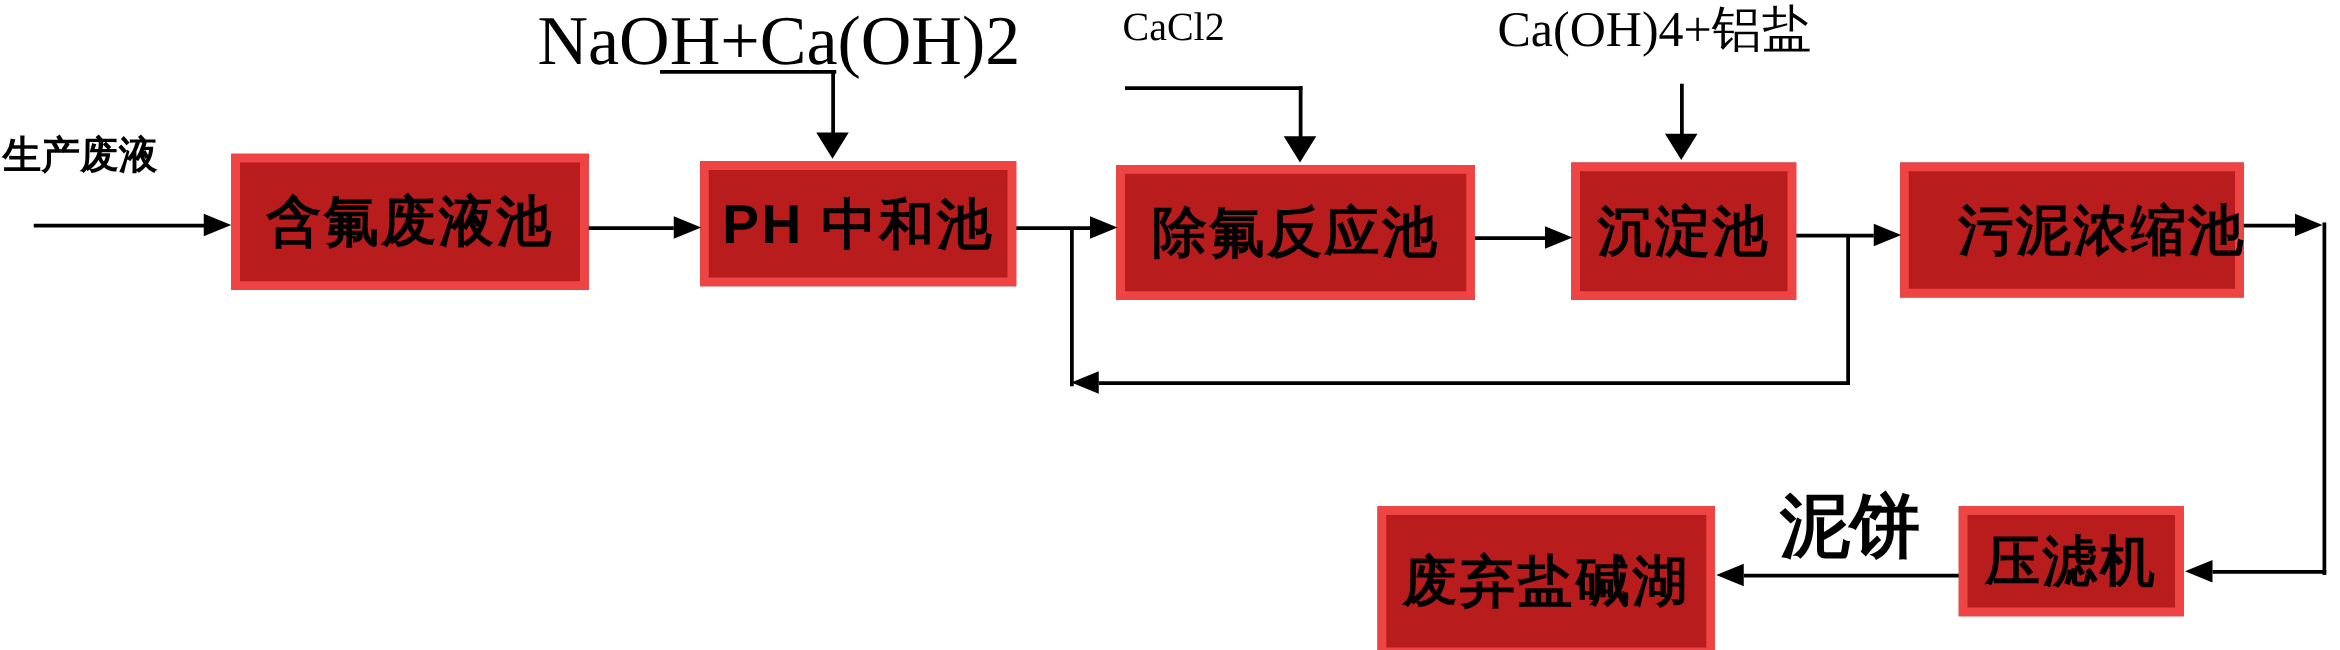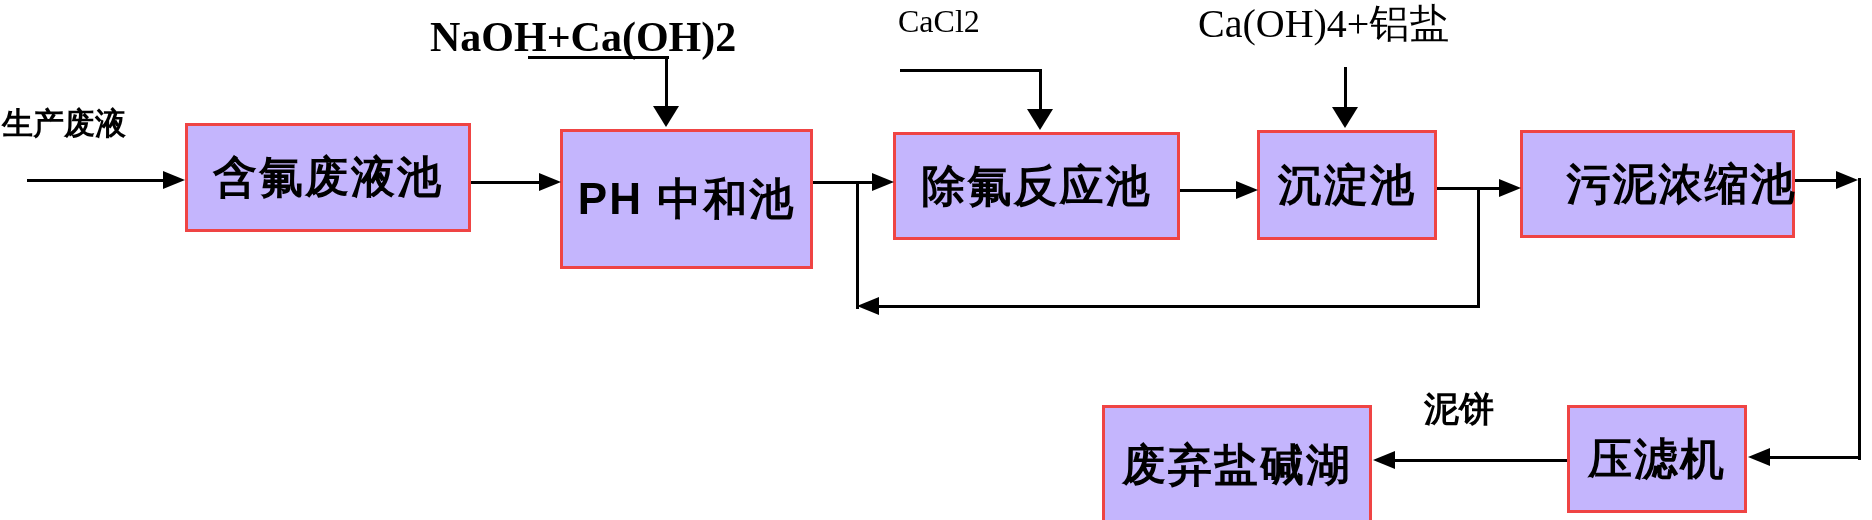--- a/index.html
+++ b/index.html
@@ -7,22 +7,22 @@
     position:relative;
     width:1872px;height:520px;
     background:#ffffff;
     font-family:"Liberation Sans",sans-serif;
     color:#000;
     overflow:hidden;
   }
   .pbox{
     position:absolute;
     box-sizing:border-box;
-    border:3px solid #ef4444;
-    background:#c4b5fd;
+    border:7px solid #ef4444;
+    background:#b91c1c;
     display:flex;align-items:center;justify-content:center;
     white-space:nowrap;
   }
   .pbox .lbl{
     font-weight:bold;
     font-size:44px;
     letter-spacing:2px;
   }
   .lbl-sm{font-size:42px;}
   .txt{
@@ -43,44 +43,44 @@
   .arr-d{position:absolute;width:0;height:0;
     border-left:13px solid transparent;border-right:13px solid transparent;
     border-top:21px solid #000;}
 </style>
 </head>
 <body>
 
 <div class="canvas">
 
   <div class="txt cn" style="left:2px;top:107px;font-size:31px;">生产废液</div>
-  <div class="txt chem" style="left:430px;top:14px;font-size:42px;font-weight:bold;">NaOH+Ca(OH)2</div>
+  <div class="txt chem" style="left:430px;top:3px;font-size:56px;">NaOH+Ca(OH)2</div>
   <div class="txt chem" style="left:898px;top:4px;font-size:32px;">CaCl2</div>
   <div class="txt chem" style="left:1198px;top:2px;font-size:40px;">Ca(OH)4+铝盐</div>
-  <div class="txt cn" style="left:1424px;top:390px;font-size:35px;">泥饼</div>
+  <div class="txt cn" style="left:1424px;top:390px;font-size:56px;">泥饼</div>
 
   <div class="pbox" style="left:185px;top:123px;width:286px;height:109px;">
     <span class="lbl">含氟废液池</span>
   </div>
-  <div class="pbox" style="left:560px;top:129px;width:253px;height:140px;text-align:center;">
+  <div class="pbox" style="left:560px;top:129px;width:253px;height:100px;text-align:center;">
     <span class="lbl lbl-sm">PH 中和池</span>
   </div>
   <div class="pbox" style="left:1257px;top:130px;width:180px;height:110px;">
     <span class="lbl">沉淀池</span>
   </div>
   <div class="pbox" style="left:893px;top:132px;width:287px;height:108px;">
     <span class="lbl">除氟反应池</span>
   </div>
   <div class="pbox" style="left:1520px;top:130px;width:275px;height:108px;padding-left:48px;">
     <span class="lbl lbl-sm">污泥浓缩池</span>
   </div>
   <div class="pbox" style="left:1102px;top:405px;width:270px;height:120px;">
     <span class="lbl lbl-sm">废弃盐碱湖</span>
   </div>
-  <div class="pbox" style="left:1567px;top:405px;width:180px;height:108px;">
+  <div class="pbox" style="left:1567px;top:405px;width:180px;height:88px;">
     <span class="lbl">压滤机</span>
   </div>
 
   <div class="hline" style="left:27px;top:179px;width:137px;"></div>
   <div class="arr-r" style="left:163px;top:171px;"></div>
 
   <div class="hline" style="left:471px;top:181px;width:68px;"></div>
   <div class="arr-r" style="left:539px;top:173px;"></div>
 
   <div class="hline" style="left:813px;top:181px;width:59px;"></div>

